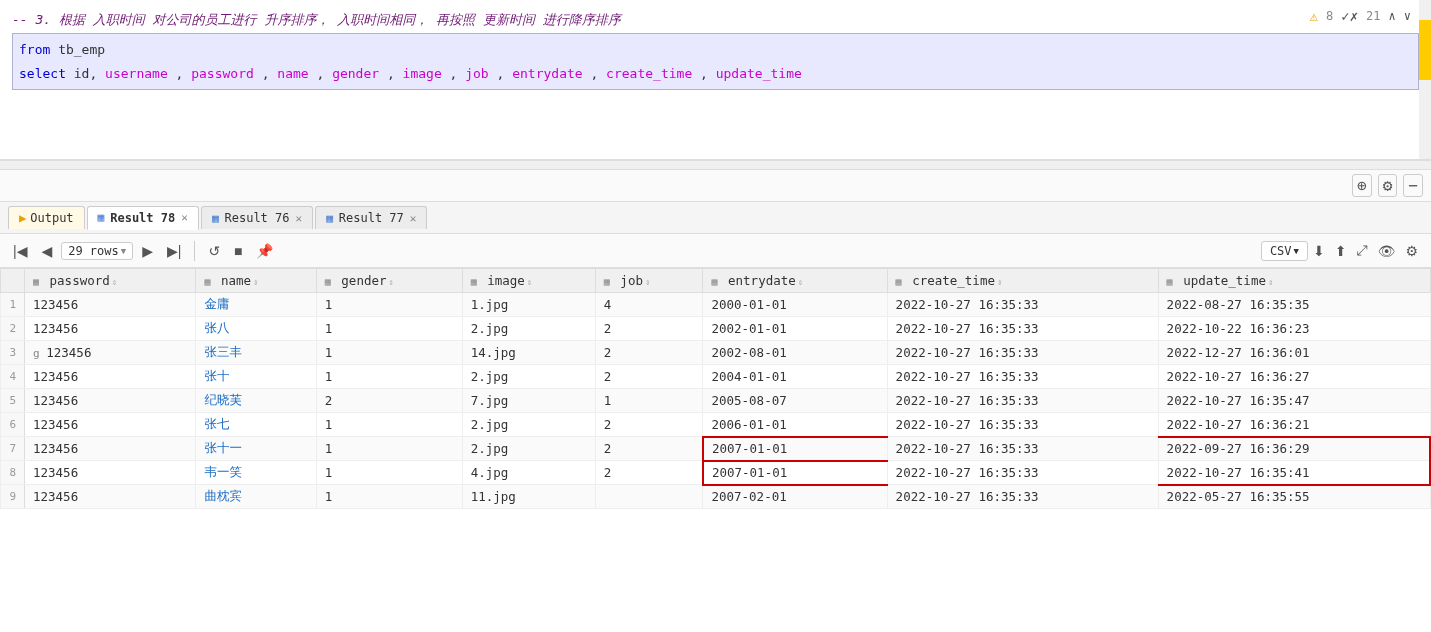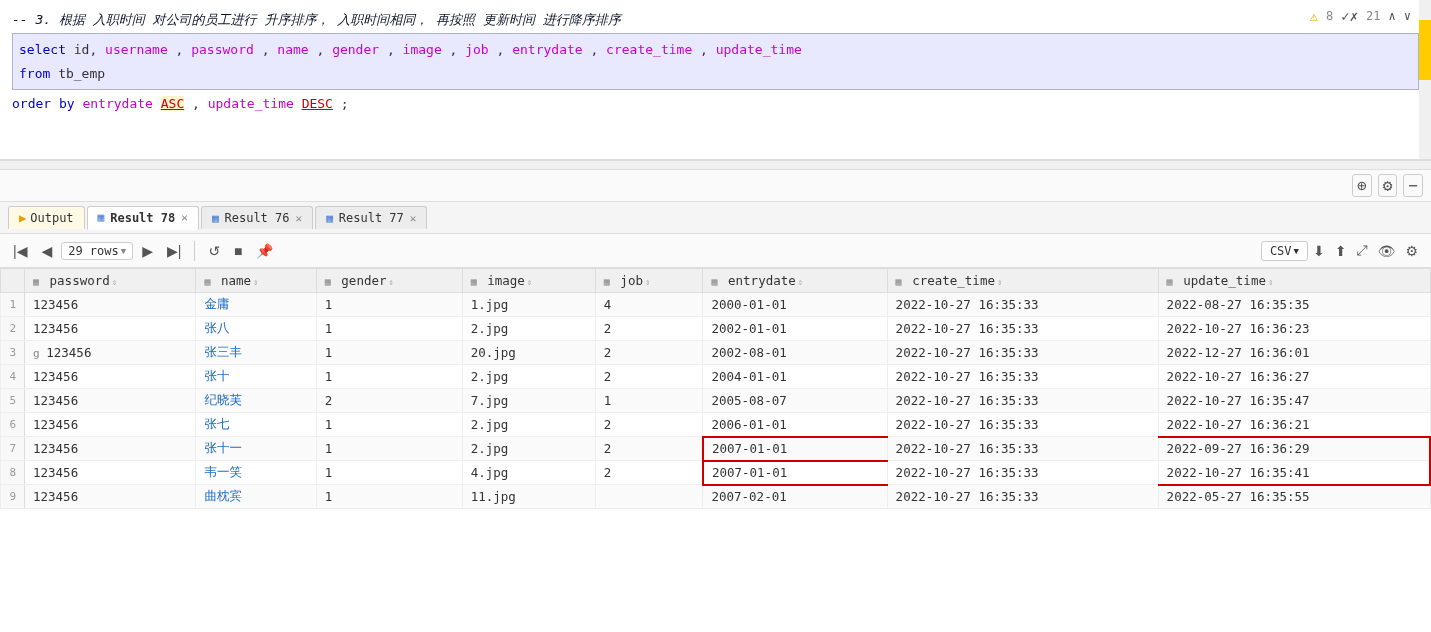--- a/index.html
+++ b/index.html
@@ -16,21 +16,21 @@
     
     .sql-editor {
       background: #ffffff;
       padding: 8px 12px;
       border-bottom: 1px solid #ddd;
       position: relative;
       min-height: 160px;
     }
 
     .sql-comment {
-      color: #0f172a;
+      color: #701a75;
       font-style: italic;
       font-size: 13px;
       line-height: 1.6;
     }
 
     .sql-line {
       line-height: 1.8;
       font-size: 13px;
     }
 
@@ -287,58 +287,47 @@
     <span style="cursor:pointer;color:#555;">∨</span>
   </div>
 
   <div class="sql-line">
     <span class="sql-comment">-- 3. 根据 入职时间 对公司的员工进行 升序排序， 入职时间相同， 再按照 更新时间 进行降序排序</span>
   </div>
 
   <div style="position:relative;">
     <div style="background:#e8e8ff; border:1px solid #b0b0d0; padding:4px 6px; margin:2px 0;">
       <div class="sql-line">
+        <span class="kw-blue">from</span>
+        <span style="color:#333;"> tb_emp</span>
+      </div>
+      <div class="sql-line">
         <span class="kw-blue">select</span>
         <span style="color:#333;"> id, </span>
         <span class="field">username</span>
         <span style="color:#333;">, </span>
         <span class="field">password</span>
         <span style="color:#333;">, </span>
         <span class="field">name</span>
         <span style="color:#333;">, </span>
         <span class="field">gender</span>
         <span style="color:#333;">, </span>
         <span class="field">image</span>
         <span style="color:#333;">, </span>
         <span class="field">job</span>
         <span style="color:#333;">, </span>
         <span class="field">entrydate</span>
         <span style="color:#333;">, </span>
         <span class="field">create_time</span>
         <span style="color:#333;">, </span>
         <span class="field">update_time</span>
       </div>
-      <div class="sql-line">
-        <span class="kw-blue">from</span>
-        <span style="color:#333;"> tb_emp</span>
-      </div>
     </div>
   </div>
 
-  <div class="sql-line">
-    <span class="kw-blue">order by</span>
-    <span style="color:#cc00cc;"> entrydate</span>
-    <span> </span>
-    <span class="asc-highlight">ASC</span>
-    <span style="color:#333;"> , </span>
-    <span style="color:#cc00cc;">update_time</span>
-    <span> </span>
-    <span class="desc-highlight">DESC</span>
-    <span style="color:#333;">;</span>
-  </div>
 
   <div class="scrollbar-right">
     <div class="scrollbar-thumb"></div>
   </div>
 </div>
 
 <div style="height:10px; background:#f0f0f0; border-top:1px solid #ddd; border-bottom:1px solid #ddd;"></div>
 
 <div style="display:flex; justify-content:flex-end; padding:4px 8px; background:#fafafa; border-bottom:1px solid #ddd; gap:6px;">
   <span style="cursor:pointer; color:#555; font-size:16px; border:1px solid #ccc; padding:1px 4px; border-radius:3px;">⊕</span>
@@ -448,28 +437,28 @@
         </tr>
         <tr>
           <td class="row-num">2</td>
           <td>123456</td>
           <td class="name-col">张八</td>
           <td>1</td>
           <td>2.jpg</td>
           <td>2</td>
           <td class="entrydate-col">2002-01-01</td>
           <td>2022-10-27 16:35:33</td>
-          <td class="update-col">2022-10-27 16:36:23</td>
+          <td class="update-col">2022-10-22 16:36:23</td>
         </tr>
         <tr>
           <td class="row-num">3</td>
           <td><span style="color: rgb(136, 136, 136); font-size: 11px;">g </span>123456</td>
           <td class="name-col">张三丰</td>
           <td>1</td>
-          <td>20.jpg</td>
+          <td>14.jpg</td>
           <td>2</td>
           <td class="entrydate-col">2002-08-01</td>
           <td>2022-10-27 16:35:33</td>
           <td class="update-col">2022-12-27 16:36:01</td>
         </tr>
         <tr>
           <td class="row-num">4</td>
           <td>123456</td>
           <td class="name-col">张十</td>
           <td>1</td>

